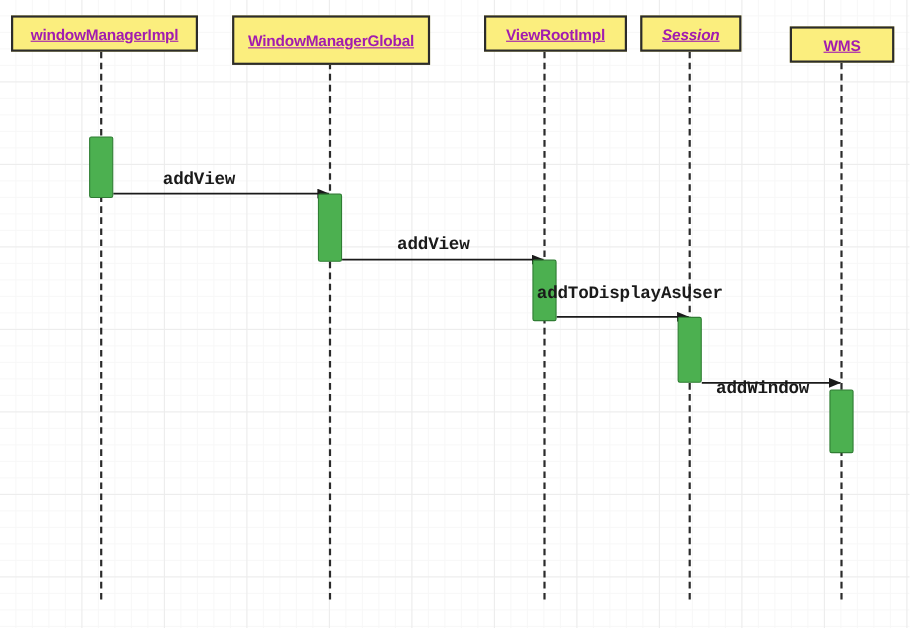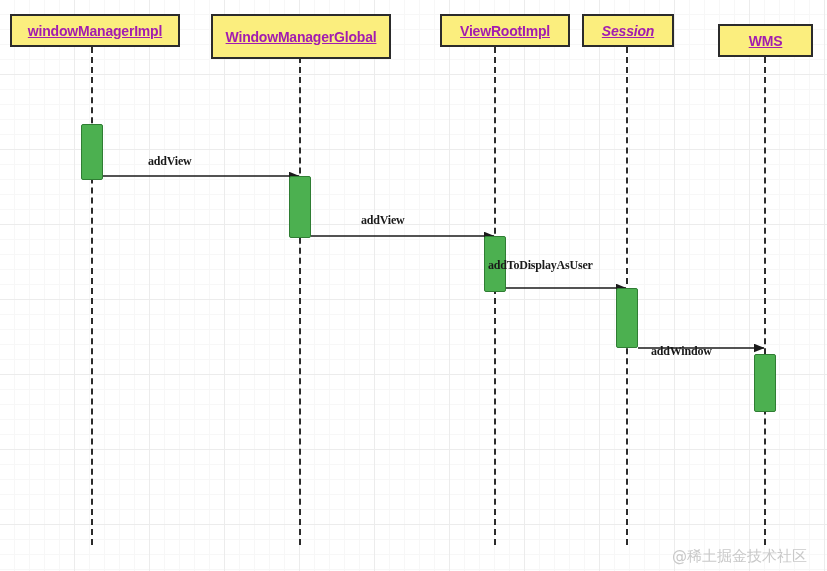--- a/index.html
+++ b/index.html
@@ -56,22 +56,22 @@
   }
   .activation {
     position: absolute;
     box-sizing: border-box;
     background: #4cb050;
     border: 1.5px solid #2f7d33;
     border-radius: 2px;
   }
   .msg-label {
     position: absolute;
-    font-family: Liberation Serif, serif;
-    font-size: 12px;
+    font-family: Liberation Mono, monospace;
+    font-size: 16px;
     font-weight: bold;
     color: #1a1a1a;
     white-space: nowrap;
     letter-spacing: -0.2px;
   }
   .watermark {
     position: absolute;
     font-family: "DejaVu Sans", sans-serif;
     font-size: 15px;
     color: #c9c9c9;
@@ -131,15 +131,14 @@
       <div class="activation" style="left: 754px; top: 354px; width: 22px; height: 58px;"></div>
     </div>
 
   <div id="labels-layer">
       <div class="msg-label" style="left: 148px; top: 154px;">addView</div>
       <div class="msg-label" style="left: 361px; top: 213px;">addView</div>
       <div class="msg-label" style="left: 488px; top: 258px;">addToDisplayAsUser</div>
       <div class="msg-label" style="left: 651px; top: 320px; margin-top: 24px;">addWindow</div>
     </div>
 
-  <div class="watermark" style="left: 672px; top: 547px;">@稀土掘金技术社区</div>
 
 </div>
 
 </body></html>

